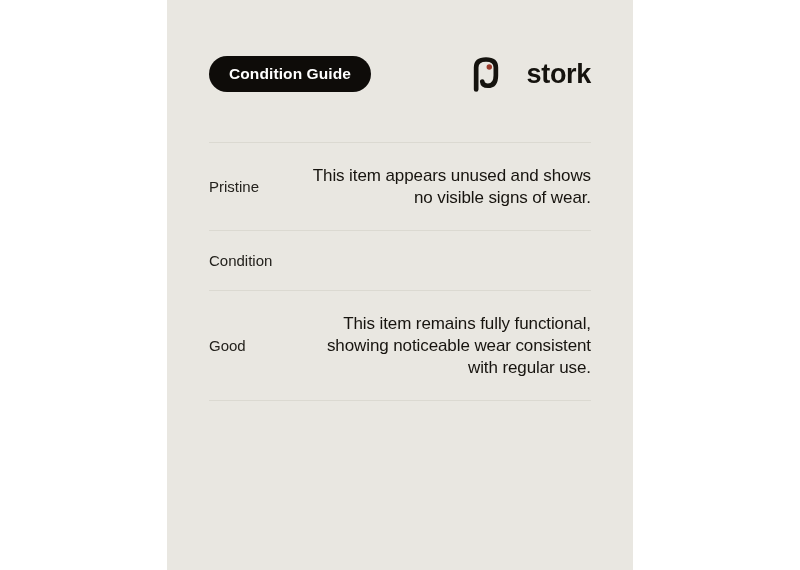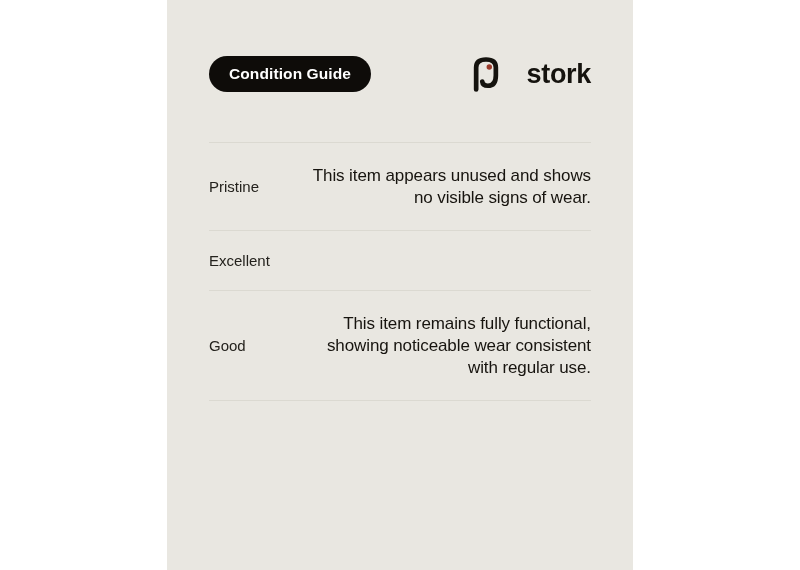--- a/index.html
+++ b/index.html
@@ -94,21 +94,21 @@
     </div>
 
     <div class="table">
 
       <div class="row">
         <div class="row-label">Pristine</div>
         <div class="row-desc">This item appears unused and shows no visible signs of wear.</div>
       </div>
 
       <div class="row">
-        <div class="row-label">Excellent</div>
+        <div class="row-label">Condition</div>
       </div>
 
 
       <div class="row">
         <div class="row-label">Good</div>
         <div class="row-desc">This item remains fully functional, showing noticeable wear consistent with regular use.</div>
       </div>
 
     </div>
   </div>

